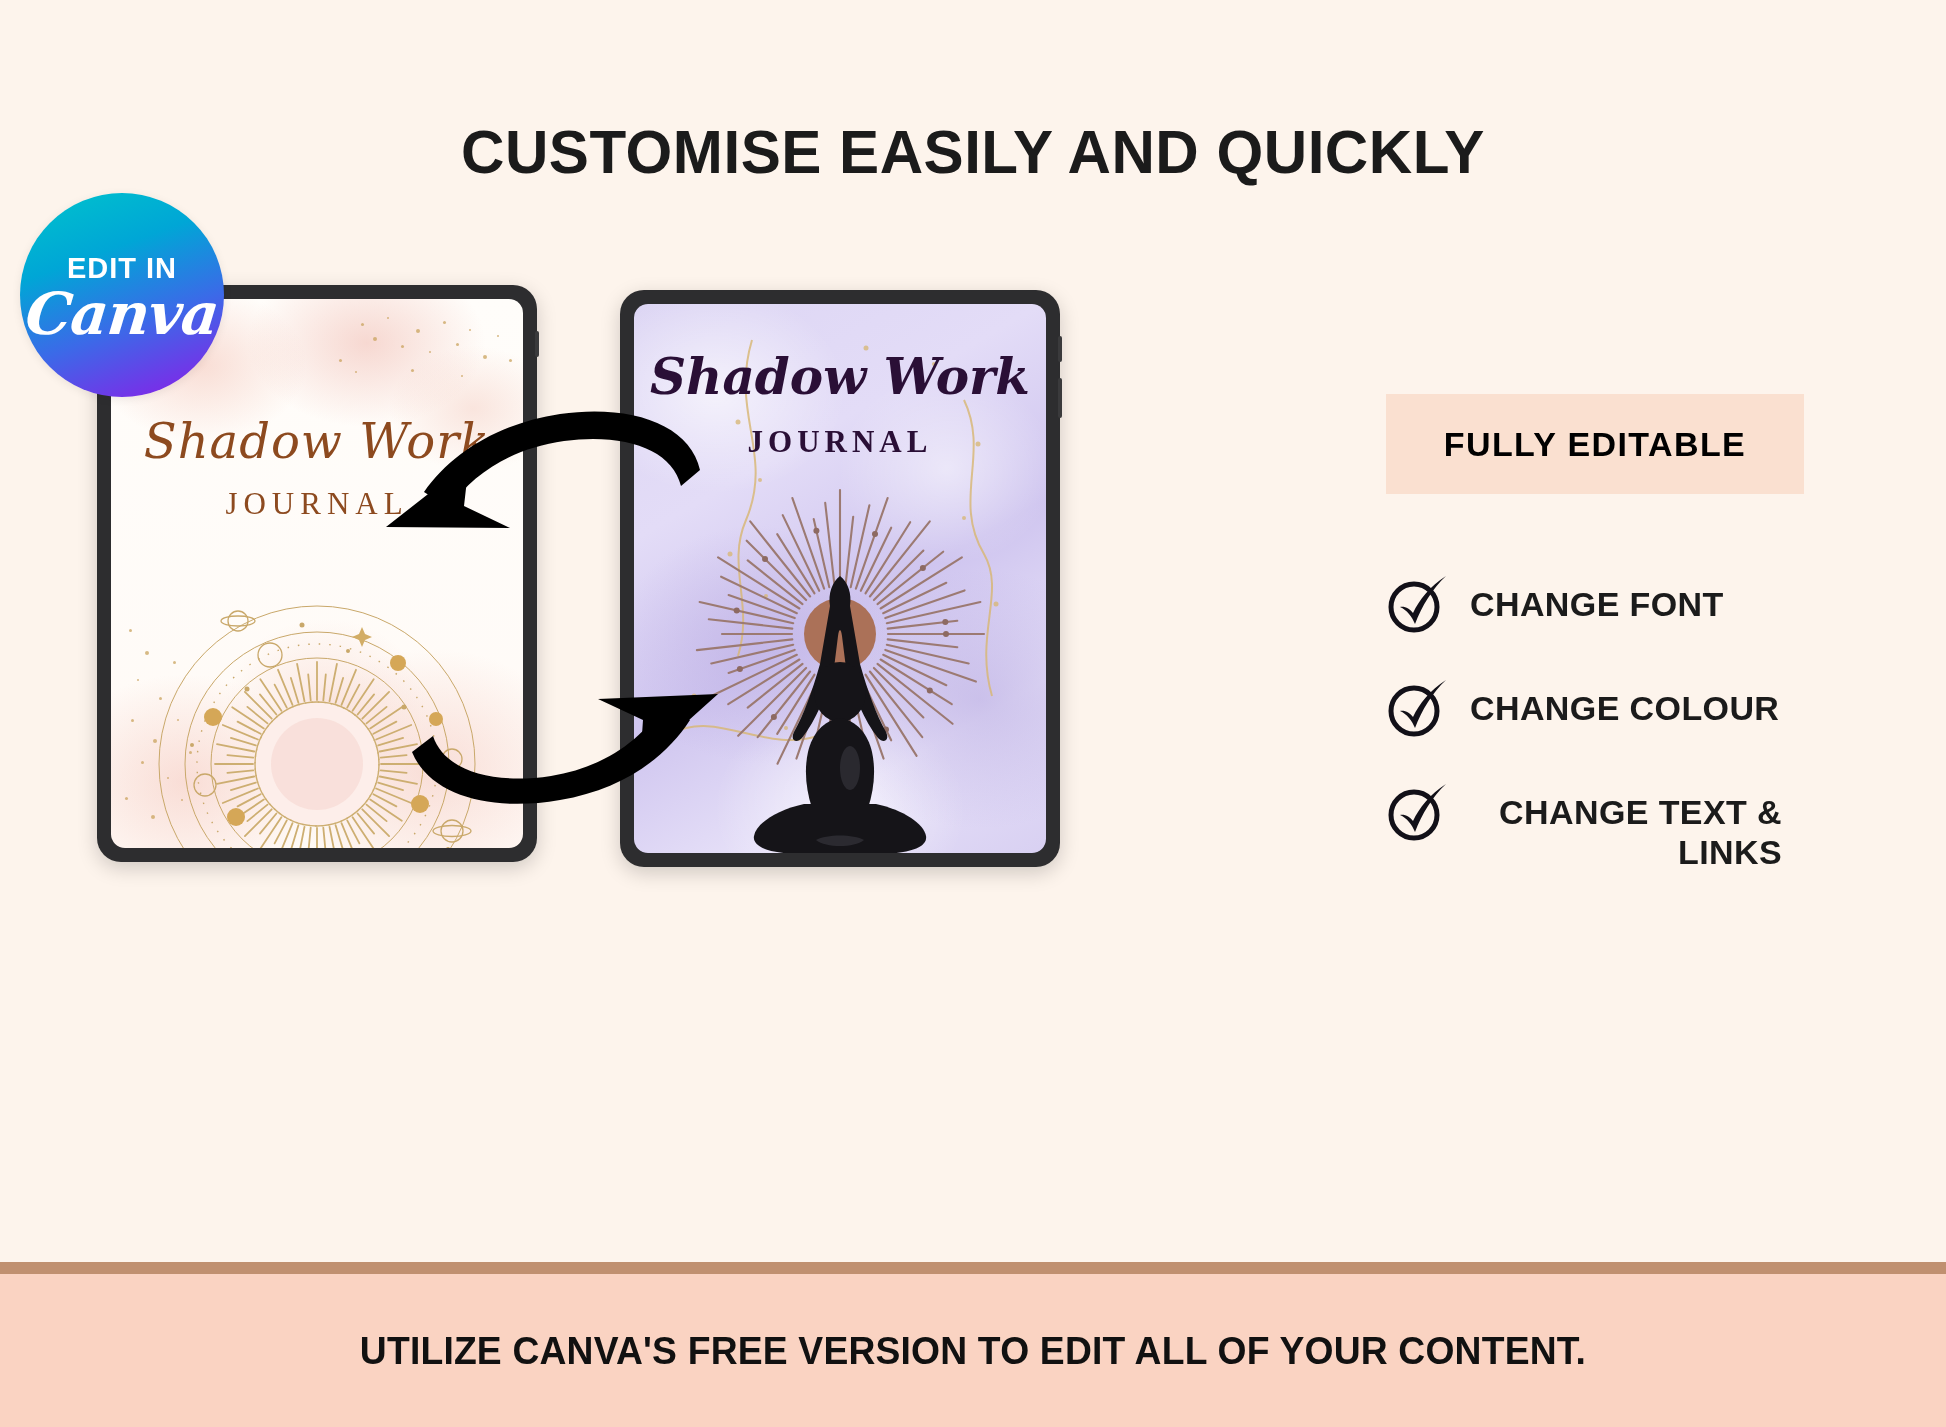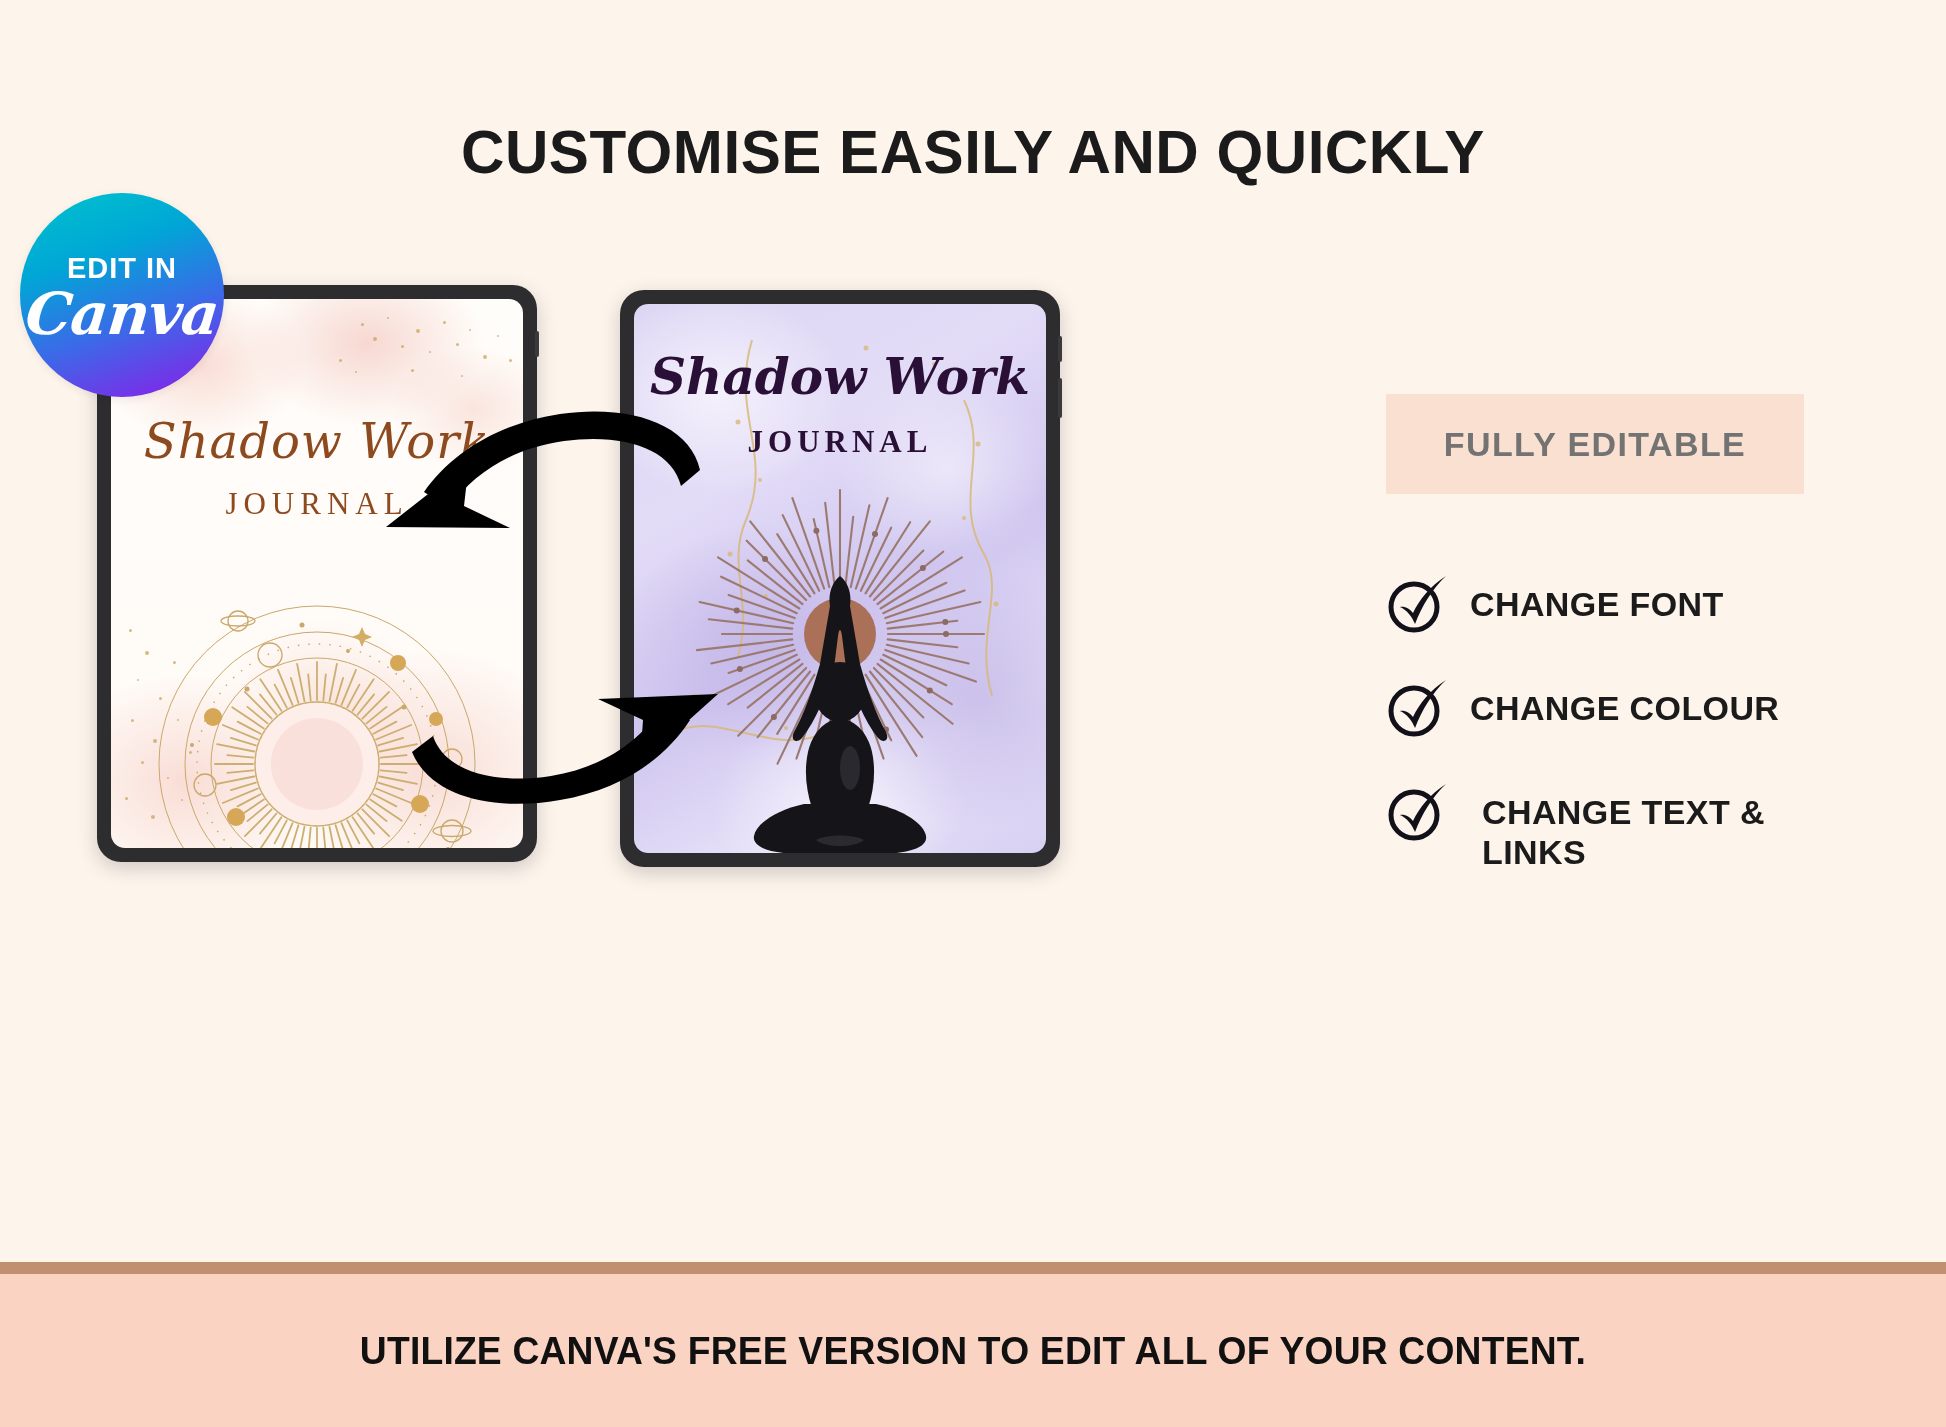--- a/index.html
+++ b/index.html
@@ -110,24 +110,24 @@
   
   .arrow-layer{position:absolute;inset:0;pointer-events:none;z-index:30;}
 
   
   .fully-editable{
     position:absolute;left:1386px;top:394px;width:418px;height:100px;
     background:#fae0d0;
     display:flex;align-items:center;justify-content:center;
   }
   .fully-editable span{
-    font-size:34px;font-weight:bold;letter-spacing:1.4px;color:#737373;
+    font-size:34px;font-weight:bold;letter-spacing:1.4px;color:#000000;
   }
   .check-list{position:absolute;left:1386px;top:578px;width:520px;}
-  .check-row{display:flex;align-items:flex-start;margin-bottom:48px;}
+  .check-row{display:flex;align-items:flex-start;margin-bottom:48px;text-align:right;}
   .check-icon{flex:0 0 auto;width:62px;height:60px;margin-right:22px;margin-top:-4px;}
   .check-label{
     font-size:34px;font-weight:bold;color:#1b1b1b;line-height:1.18;
     letter-spacing:.4px;padding-top:6px;
   }
 
   
   .divider-bar{position:absolute;left:0;right:0;top:1262px;height:12px;background:#c09070;}
   .footer-band{position:absolute;left:0;right:0;top:1274px;bottom:0;background:#fad3c2;}
   .footer-text{

